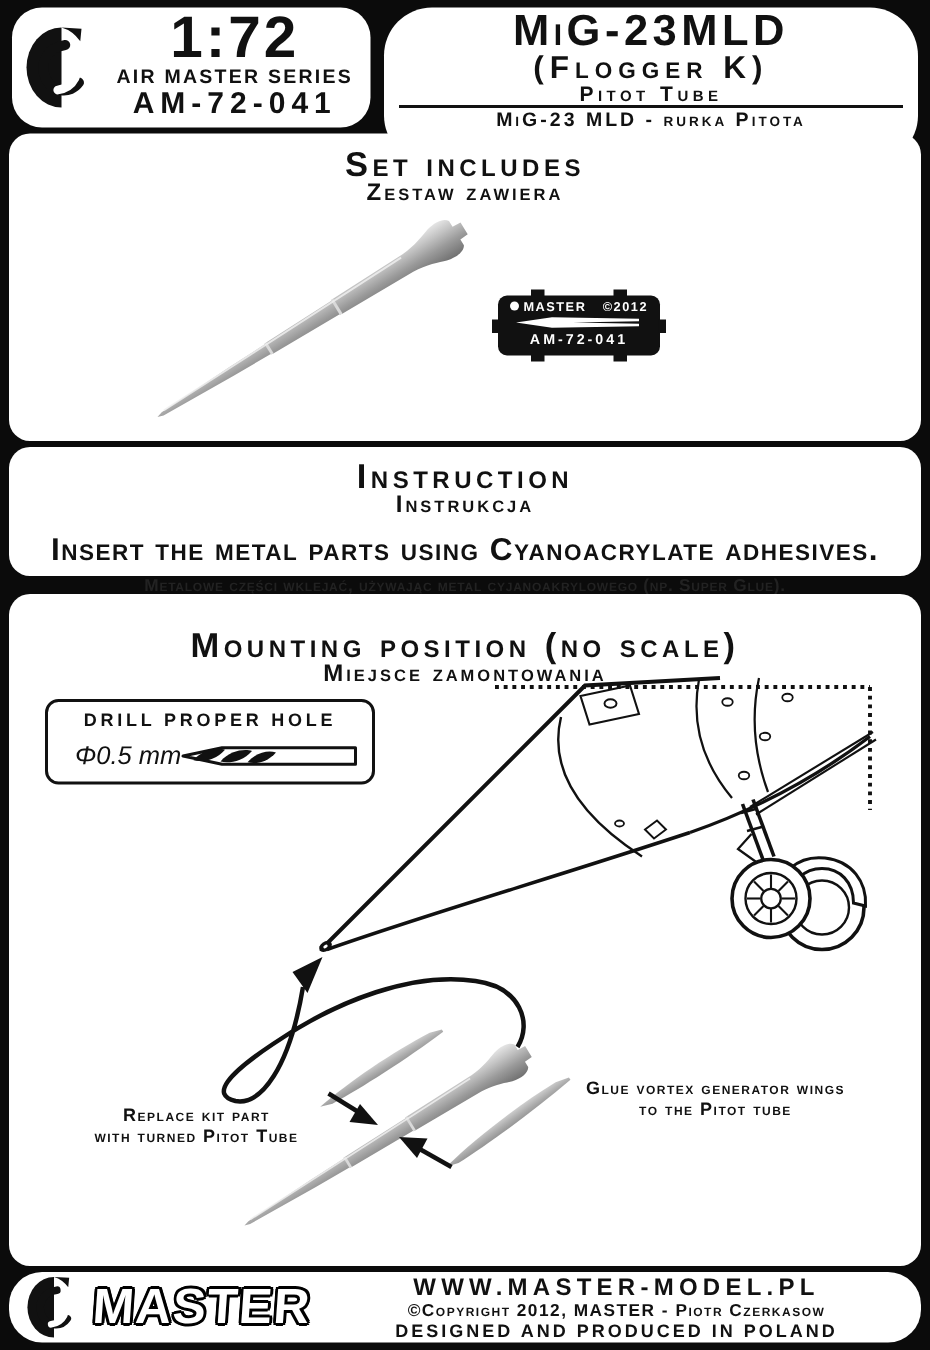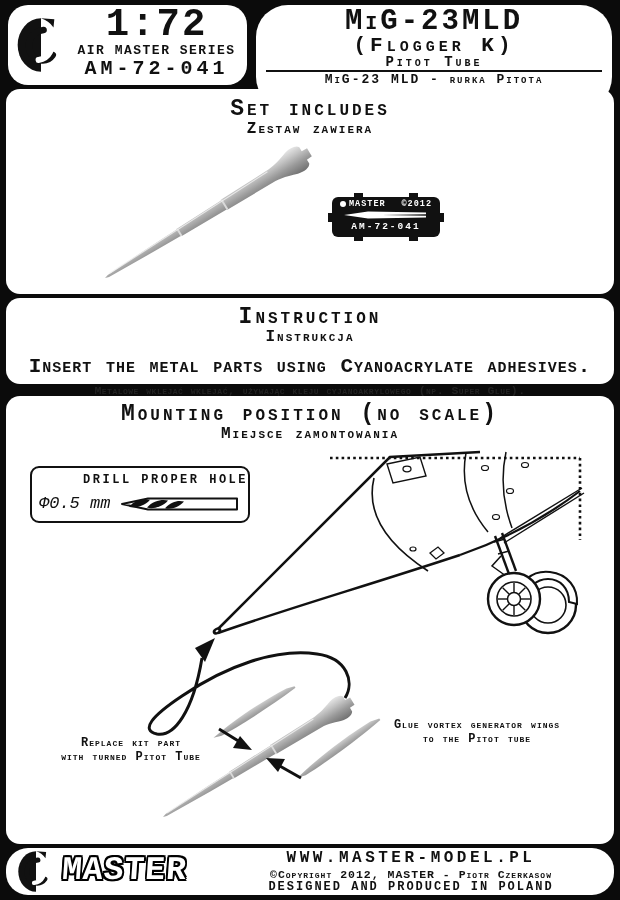--- a/index.html
+++ b/index.html
@@ -1,17 +1,17 @@
 <!DOCTYPE html>
 <html><head>
 <meta charset="utf-8">
 <style>
   html,body{margin:0;padding:0;background:#444;}
   .page{position:relative;width:620px;height:900px;background:#0b0b0b;overflow:hidden;
-        font-family:Liberation Mono, monospace;color:#111;}
+        font-family:Liberation Sans, sans-serif;color:#111;}
   .panel{position:absolute;background:#fff;}
   .sc{font-variant:small-caps;}
   .ctr{text-align:center;}
   
   .hdr-left{left:8px;top:5px;width:239px;height:80px;border-radius:20px;}
   .hdr-right{left:256px;top:5px;width:356px;height:104px;border-radius:32px;}
   .hdr-left-inner{position:absolute;left:62px;top:2px;right:4px;text-align:center;}
   .scale-txt{font-size:39px;font-weight:bold;letter-spacing:2px;line-height:.95;}
   .series-txt{font-size:13px;font-weight:bold;letter-spacing:1.5px;line-height:1.05;}
   .code-txt{font-size:20px;font-weight:bold;letter-spacing:4px;line-height:1.1;}
@@ -26,22 +26,22 @@
   .sec-ins{left:6px;top:298px;width:608px;height:86px;border-radius:14px;}
   .sec-mnt{left:6px;top:396px;width:608px;height:448px;border-radius:14px;}
   .ftr{left:6px;top:848px;width:608px;height:47px;border-radius:22px;}
   .h1{font-size:23px;font-weight:bold;letter-spacing:3px;line-height:1.05;}
   .h2{font-size:16px;font-weight:bold;letter-spacing:2px;line-height:1.05;}
   .ins-en{font-size:21px;font-weight:bold;letter-spacing:1px;margin-top:9px;}
   .ins-pl{font-size:11.5px;font-weight:bold;letter-spacing:.5px;margin-top:6px;color:#222;}
   .abs{position:absolute;}
   
   .drill-box{position:absolute;left:24px;top:70px;width:220px;height:57px;border:2.5px solid #111;border-radius:9px;box-sizing:border-box;}
-  .drill-lbl{font-size:12px;font-weight:bold;letter-spacing:2.5px;text-align:right;margin-top:5px;}
-  .drill-dia{position:absolute;left:7px;top:26px;font-size:17px;font-style:italic;}
+  .drill-lbl{font-size:12px;font-weight:bold;letter-spacing:2.5px;text-align:center;margin-top:5px;}
+  .drill-dia{position:absolute;left:18px;top:26px;font-size:17px;font-style:italic;}
   
   .note{position:absolute;font-size:12px;font-weight:bold;letter-spacing:1px;line-height:1.2;text-align:center;}
   
   .fret{position:absolute;left:326px;top:108px;width:108px;height:40px;background:#111;border-radius:6px;color:#fff;}
   .fret-tab{position:absolute;background:#111;}
   .fret-r1{display:flex;align-items:center;padding:3px 8px 0 8px;font-size:8.5px;font-weight:bold;letter-spacing:1px;line-height:1;}
   .fret-dot{width:6px;height:6px;border-radius:50%;background:#fff;margin-right:3px;}
   .fret-yr{margin-left:auto;}
   .fret-r2{text-align:center;line-height:0;margin-top:1px;}
   .fret-r3{text-align:center;font-size:9.5px;font-weight:bold;letter-spacing:2px;line-height:1;margin-top:2px;}
@@ -122,25 +122,25 @@
           </svg>
       </div>
       <div class="fret-r3">AM-72-041</div>
     </div>
   </div>
 
   <div class="panel sec-ins ctr">
     <div class="h1 sc" style="margin-top:7px;">Instruction</div>
     <div class="h2 sc">Instrukcja</div>
     <div class="ins-en sc">Insert the metal parts using Cyanoacrylate adhesives.</div>
-    <div class="ins-pl sc">Metalowe wklejać wklejać, używając kleju cyjanoakrylowego (np. Super Glue).</div>
+    <div class="ins-pl sc">Metalowe części wklejać, używając metal cyjanoakrylowego (np. Super Glue).</div>
   </div>
 
   <div class="panel sec-mnt">
-    <div class="h1 sc ctr" style="margin-top:6px;text-align:center;">Mounting position (no scale)</div>
+    <div class="h1 sc ctr" style="margin-top:22px;text-align:center;">Mounting position (no scale)</div>
     <div class="h2 sc ctr">Miejsce zamontowania</div>
 
     <svg class="abs" style="left:0;top:0;" width="608" height="448" viewBox="0 0 608 448">
       <defs>
         <linearGradient id="metal2" gradientUnits="userSpaceOnUse" x1="0" y1="-14" x2="0" y2="14">
           <stop offset="0" stop-color="#e9e9e9"></stop>
             <stop offset="0.3" stop-color="#c3c3c3"></stop>
           <stop offset="0.6" stop-color="#9a9a9a"></stop>
             <stop offset="1" stop-color="#6d6d6d"></stop>
         </linearGradient>

